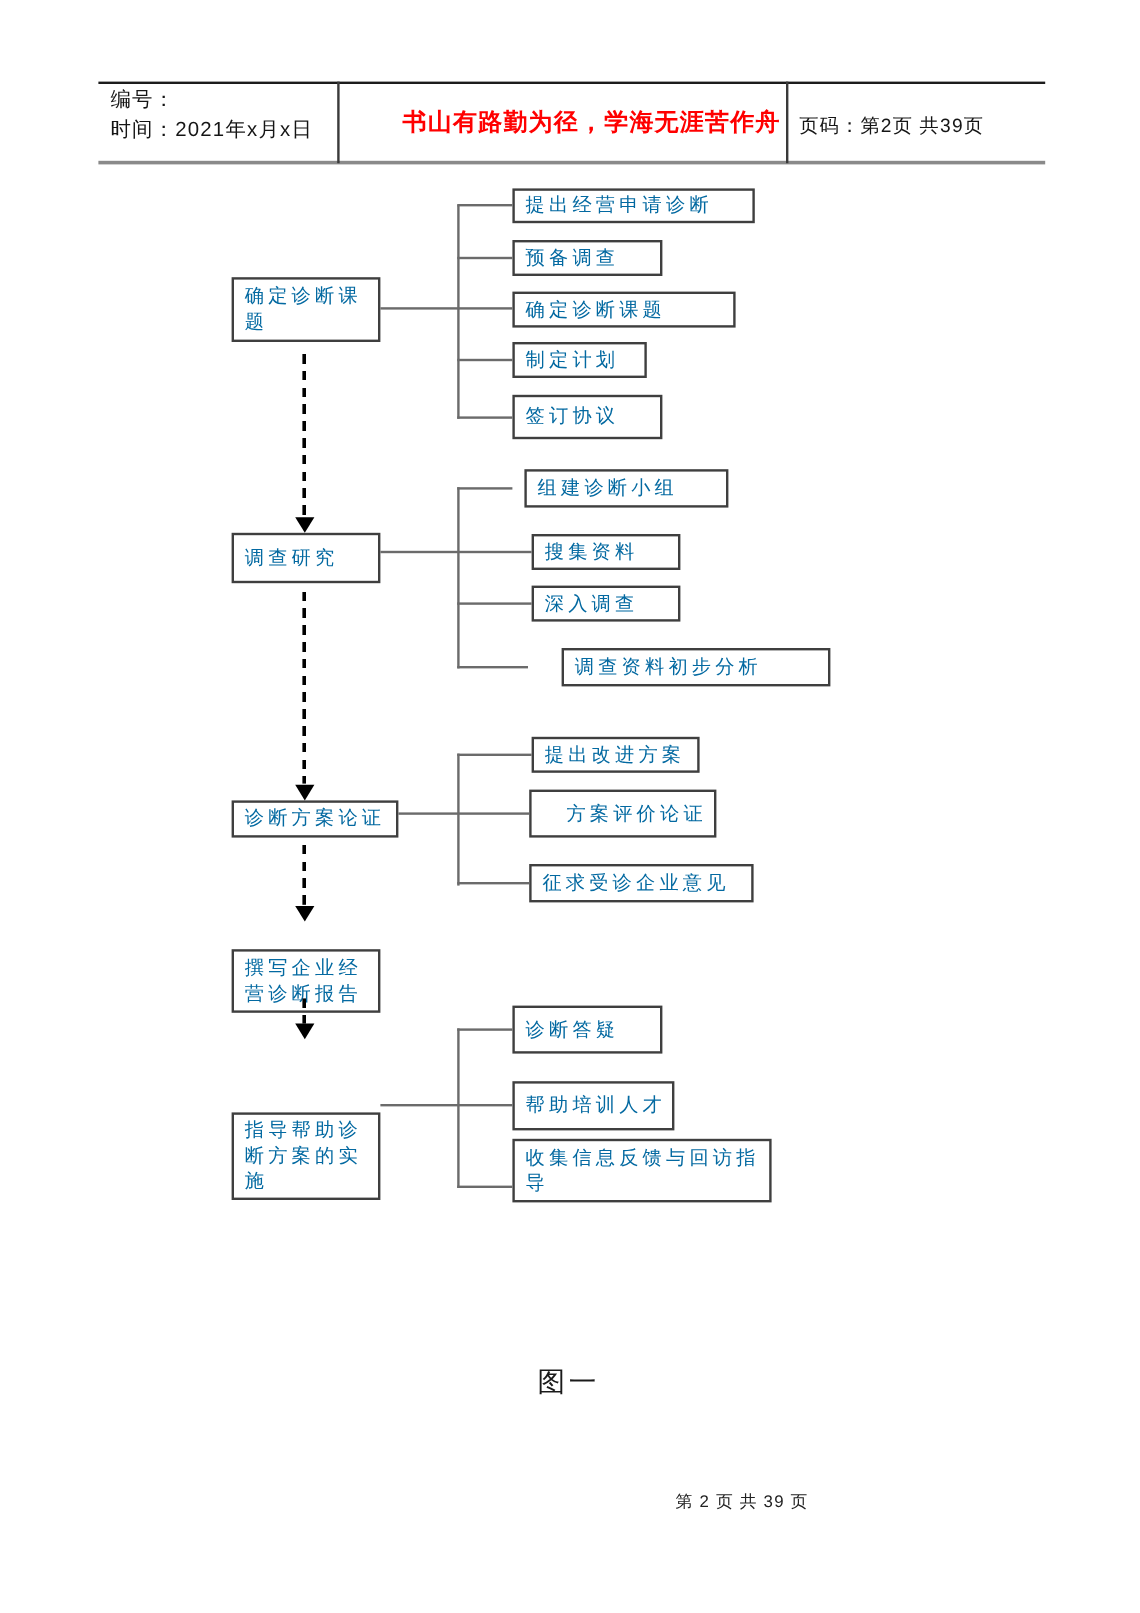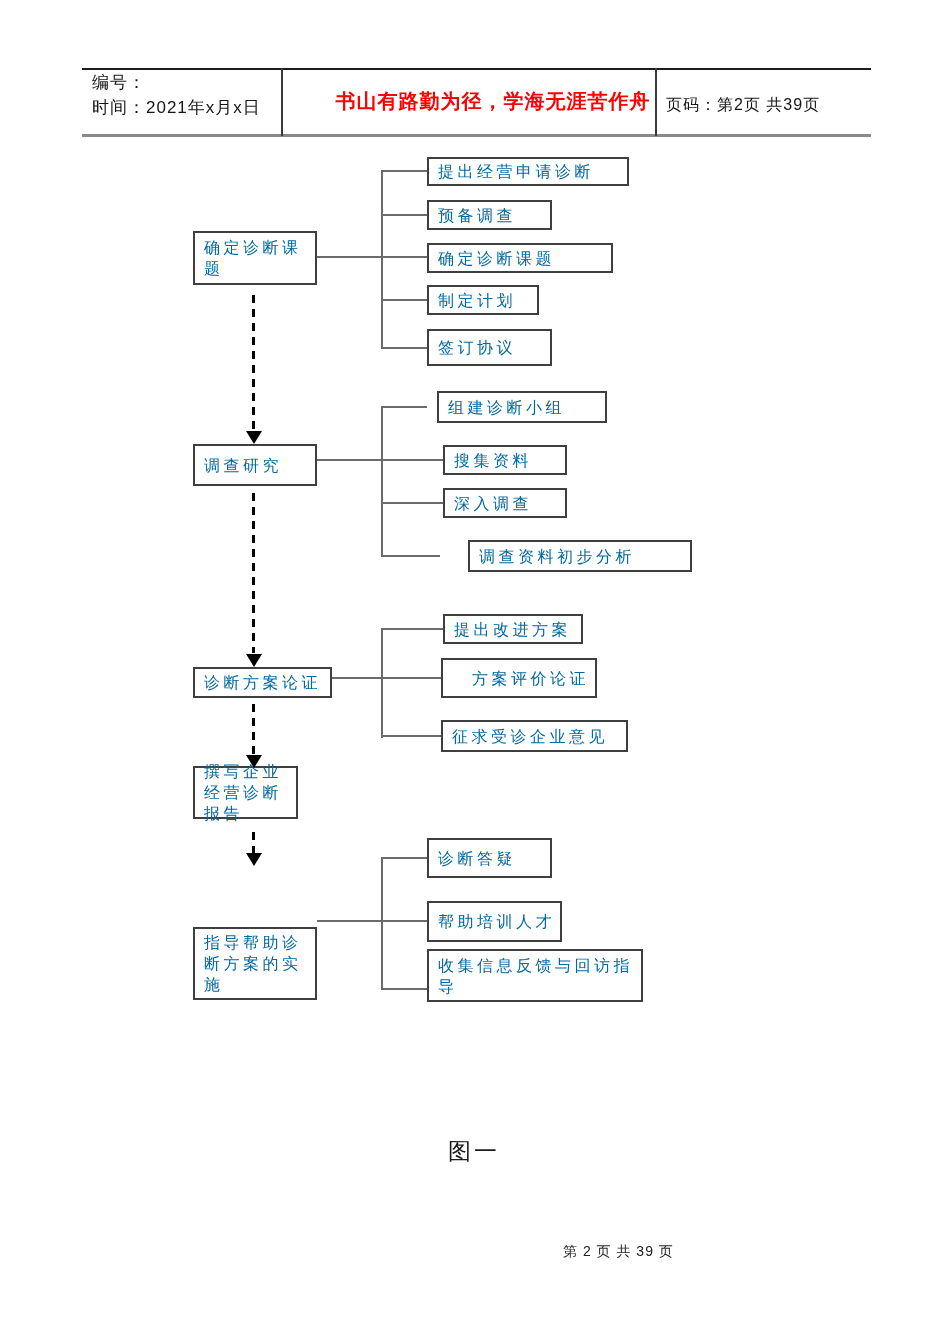--- a/index.html
+++ b/index.html
@@ -44,21 +44,21 @@
   <div class="hrule" style="left:655px;top:68px;width:2px;height:68px;background:#3a3a3a;"></div>
 
   <div class="hdr-text" style="left:92px;top:71px;text-align:right;">编号：</div>
   <div class="hdr-text" style="left:92px;top:96px;">时间：2021年x月x日</div>
   <div class="motto">书山有路勤为径，学海无涯苦作舟</div>
   <div class="hdr-text" style="left:666px;top:95px;font-size:16px;">页码：第2页 共39页</div>
 
   <div class="box" style="left:193px;top:231px;width:124px;height:54px;">确定诊断课题</div>
   <div class="box" style="left:193px;top:444px;width:124px;height:42px;">调查研究</div>
   <div class="box" style="left:193px;top:667px;width:139px;height:31px;">诊断方案论证</div>
-  <div class="box" style="left:193px;top:766px;width:105px;height:53px;">撰写企业经营诊断报告</div>
+  <div class="box" style="left:193px;top:791px;width:124px;height:53px;">撰写企业经营诊断报告</div>
   <div class="box" style="left:193px;top:879px;width:124px;height:73px;margin-top:48px;">指导帮助诊断方案的实施</div>
 
   <div class="box" style="left:427px;top:157px;width:202px;height:29px;">提出经营申请诊断</div>
   <div class="box" style="left:427px;top:200px;width:125px;height:30px;">预备调查</div>
   <div class="box" style="left:427px;top:243px;width:186px;height:30px;">确定诊断课题</div>
   <div class="box" style="left:427px;top:285px;width:112px;height:30px;">制定计划</div>
   <div class="box" style="left:427px;top:329px;width:125px;height:37px;">签订协议</div>
 
   <div class="box" style="left:427px;top:391px;width:170px;height:32px;margin-left:10px;">组建诊断小组</div>
   <div class="box" style="left:443px;top:445px;width:124px;height:30px;">搜集资料</div>

